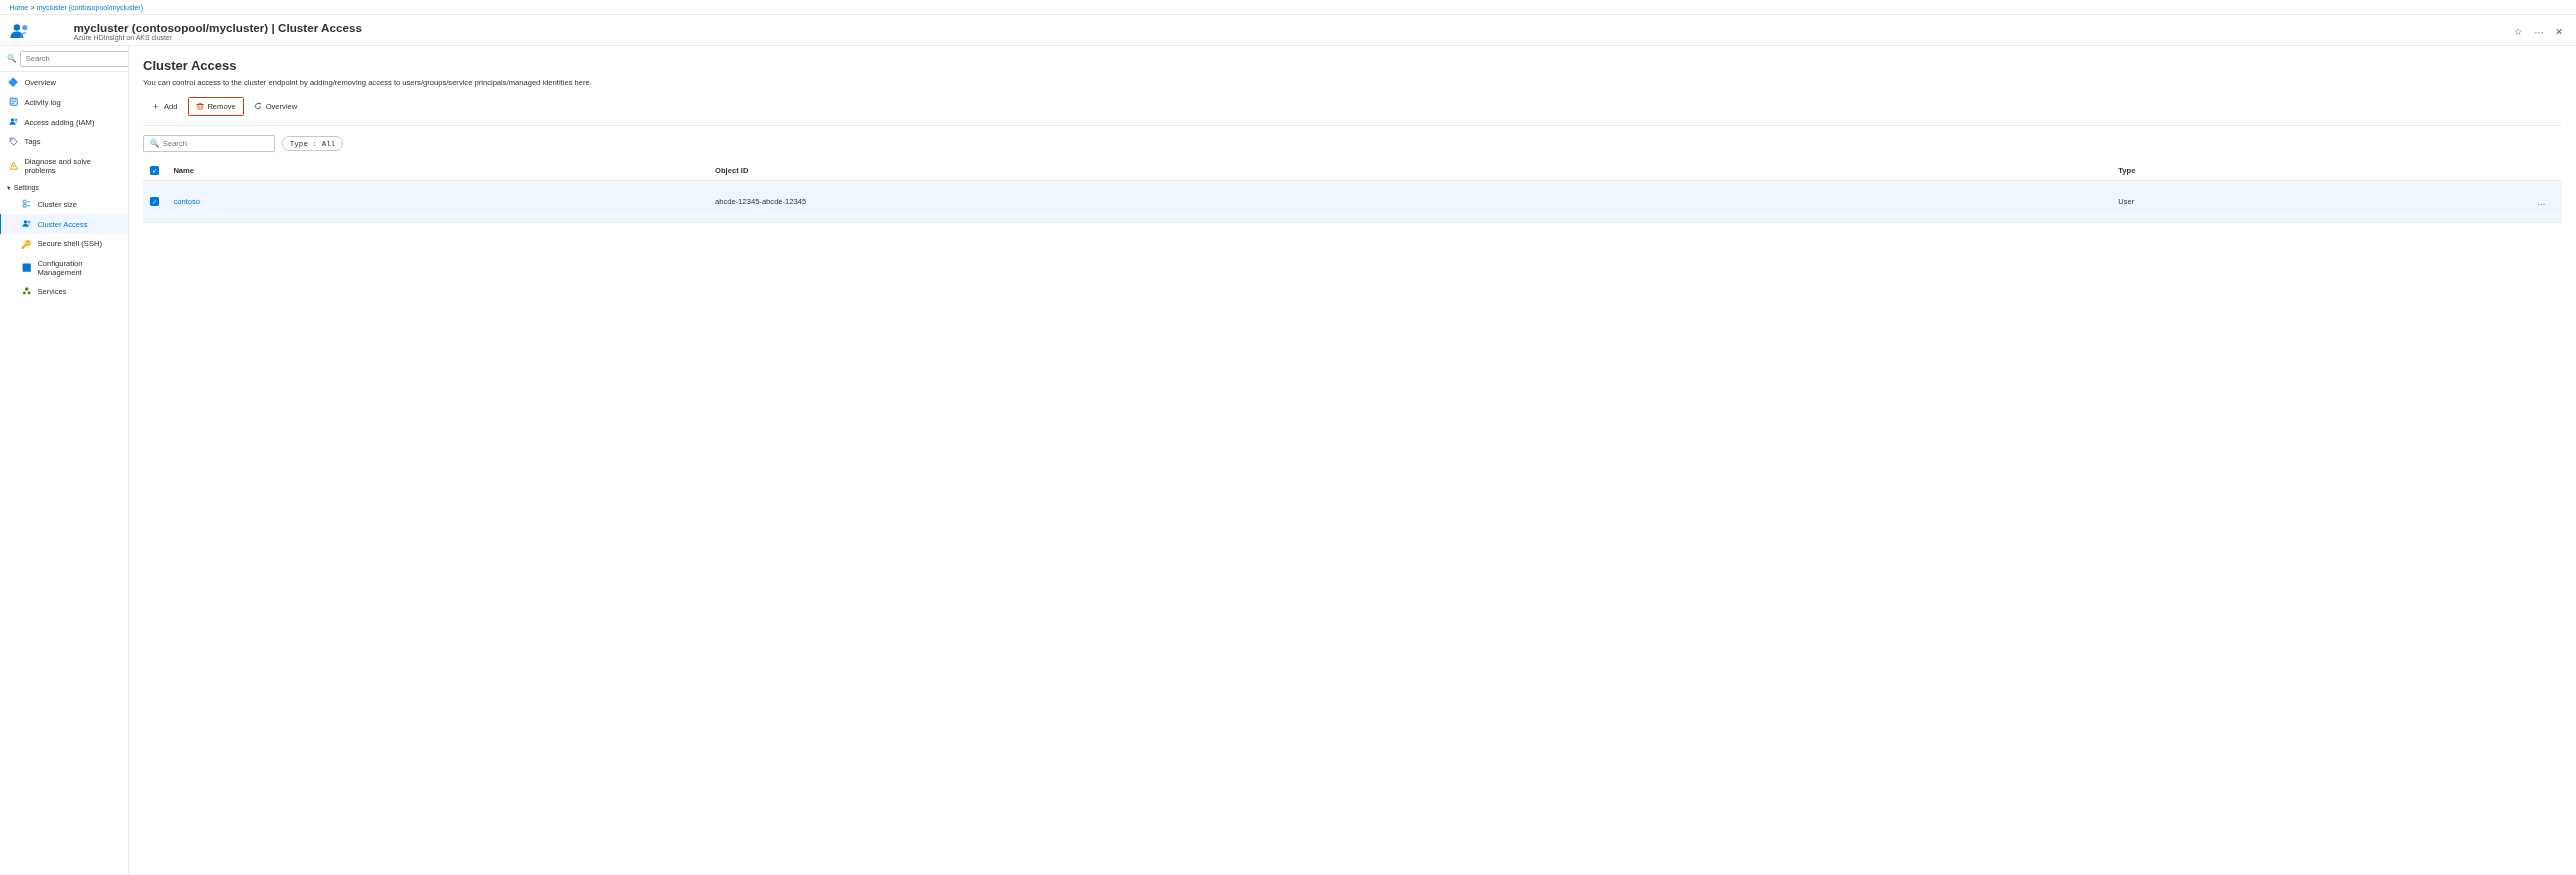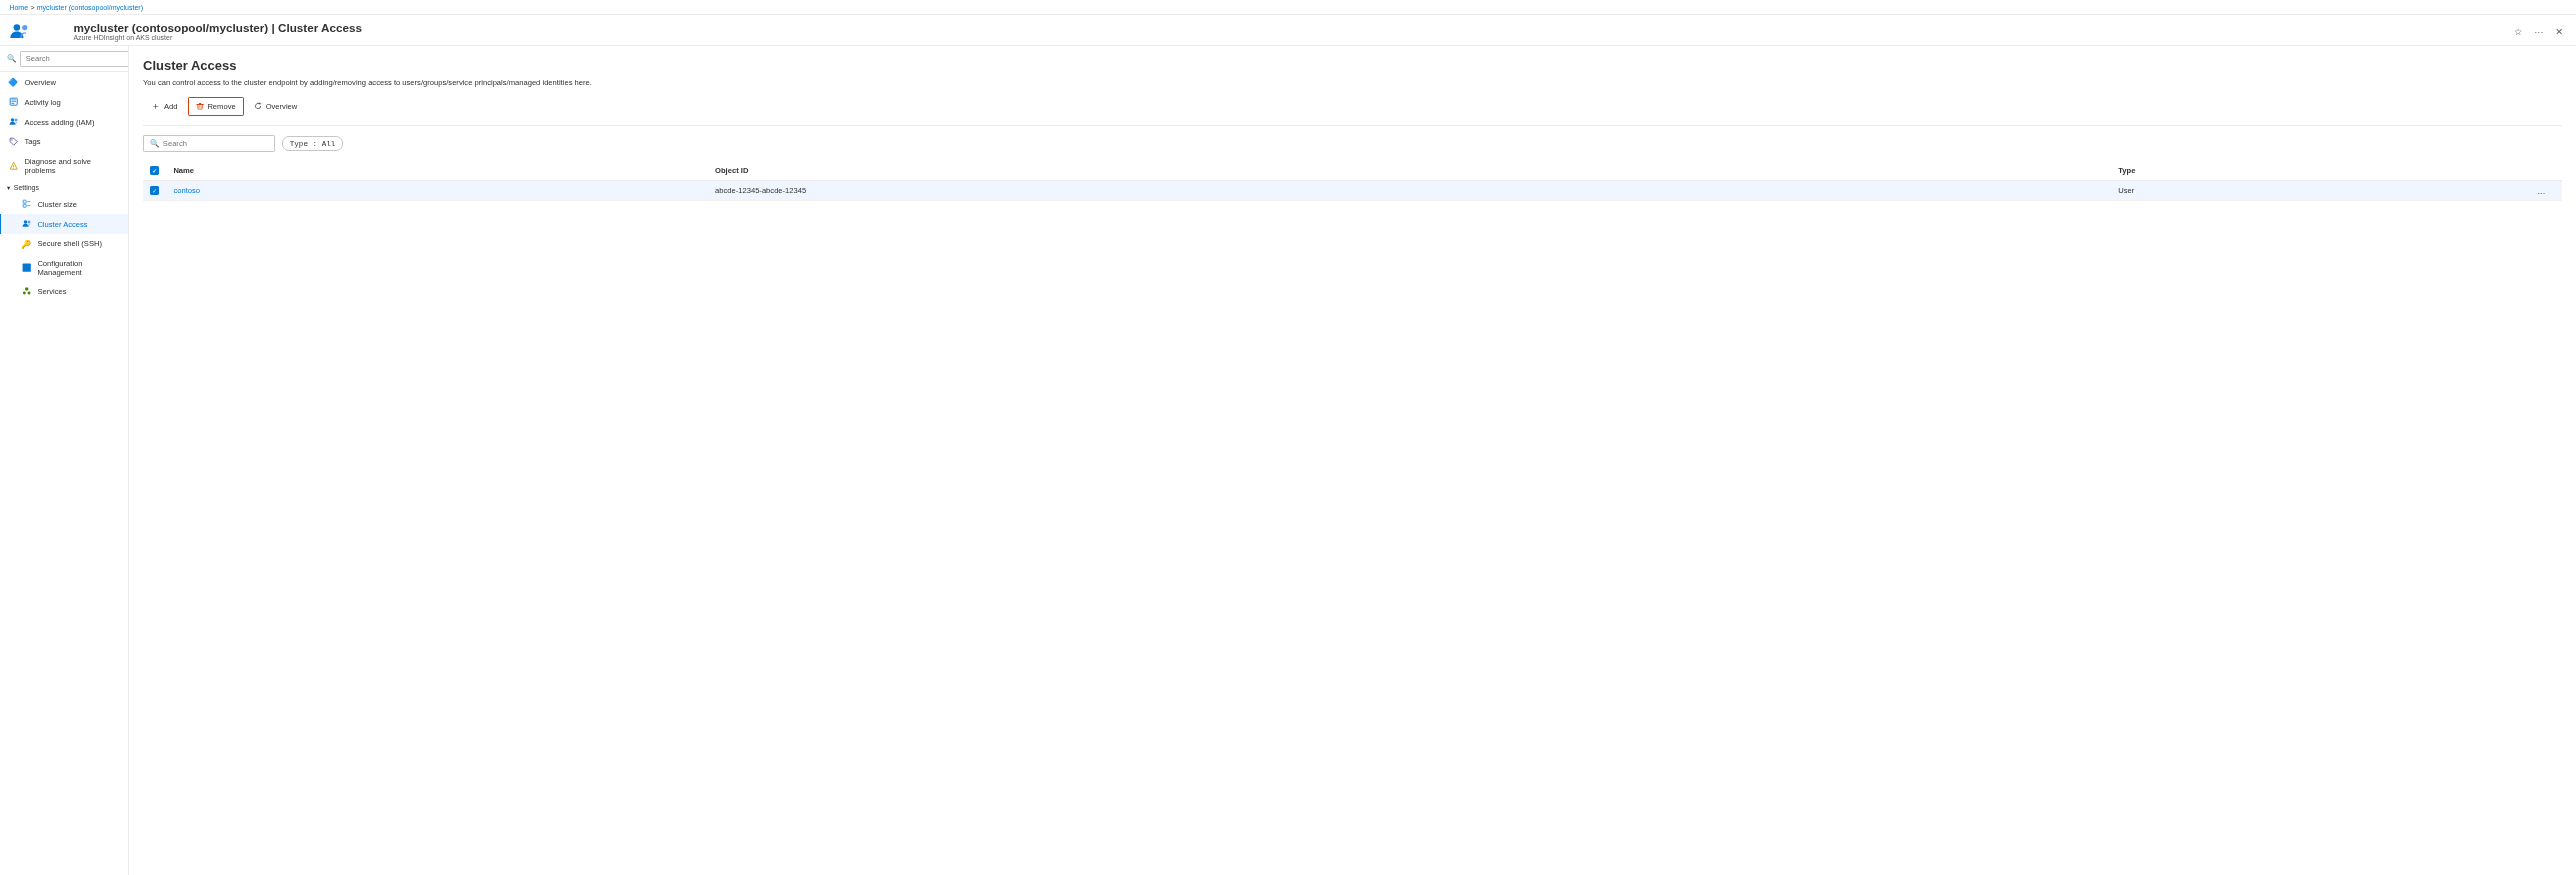--- a/index.html
+++ b/index.html
@@ -217,21 +217,21 @@
     .data-table th {
       text-align: left;
       font-weight: 600;
       font-size: 7.6px;
       color: #323130;
       padding: 4.7px 7px;
       border-bottom: 1.2px solid #edebe9;
       margin-left: 25px;
     }
     .data-table td {
-      padding: 3px 7px;
+      padding: 14px 7px;
       font-size: 7.6px;
       color: #323130;
       border-bottom: 0.6px solid #f3f2f1;
     }
     .data-table tr.row-selected {
       background: #f0f6ff;
     }
     .checkbox-checked {
       width: 9.4px;
       height: 9.4px;

